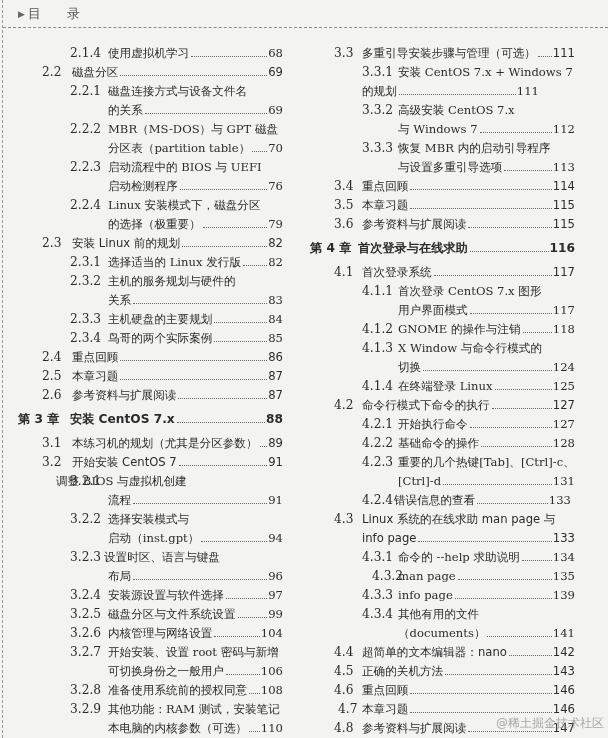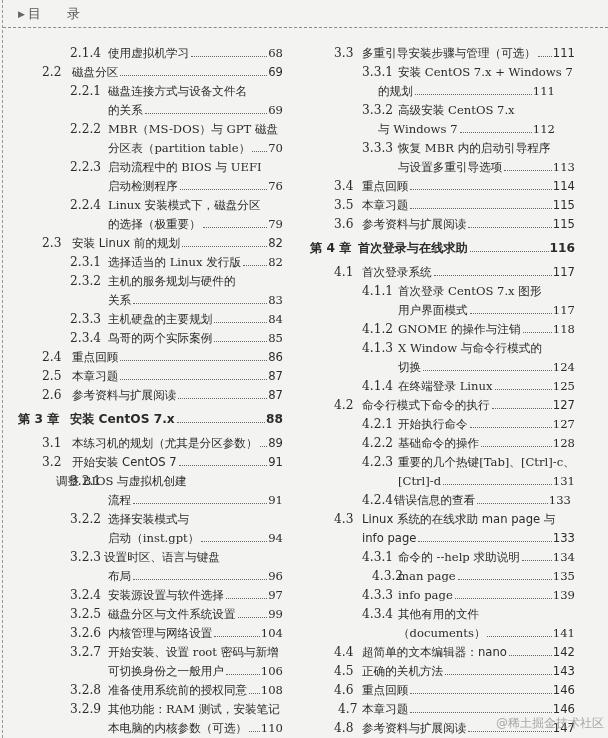--- a/index.html
+++ b/index.html
@@ -363,34 +363,34 @@
           <span class="pg">111</span>
         </div>
       </div>
     </div>
     <div class="entry">
       <div class="row">
         <span class="num" style="left: 62px;">3.3.1</span>
         <div class="title-line sub-title" style="margin-left: 98px; width: 177px;">安装 CentOS 7.x + Windows 7</div>
       </div>
       <div class="row">
-        <div class="fill sub-title" style="margin-left: 78px; width: 177px;">
+        <div class="fill sub-title" style="margin-left: 62px; width: 177px;">
           <span class="txt">的规划</span>
           <span class="dots"></span>
           <span class="pg">111</span>
         </div>
       </div>
     </div>
     <div class="entry">
       <div class="row">
         <span class="num" style="left: 62px;">3.3.2</span>
         <div class="title-line sub-title" style="margin-left: 98px; width: 177px;">高级安装 CentOS 7.x</div>
       </div>
       <div class="row">
-        <div class="fill sub-title" style="margin-left: 78px; width: 177px;">
+        <div class="fill sub-title" style="margin-left: 98px; width: 177px;">
           <span class="txt">与 Windows 7</span>
           <span class="dots"></span>
           <span class="pg">112</span>
         </div>
       </div>
     </div>
     <div class="entry">
       <div class="row">
         <span class="num" style="left: 62px;">3.3.3</span>
         <div class="title-line sub-title" style="margin-left: 98px; width: 177px;">恢复 MBR 内的启动引导程序</div>

